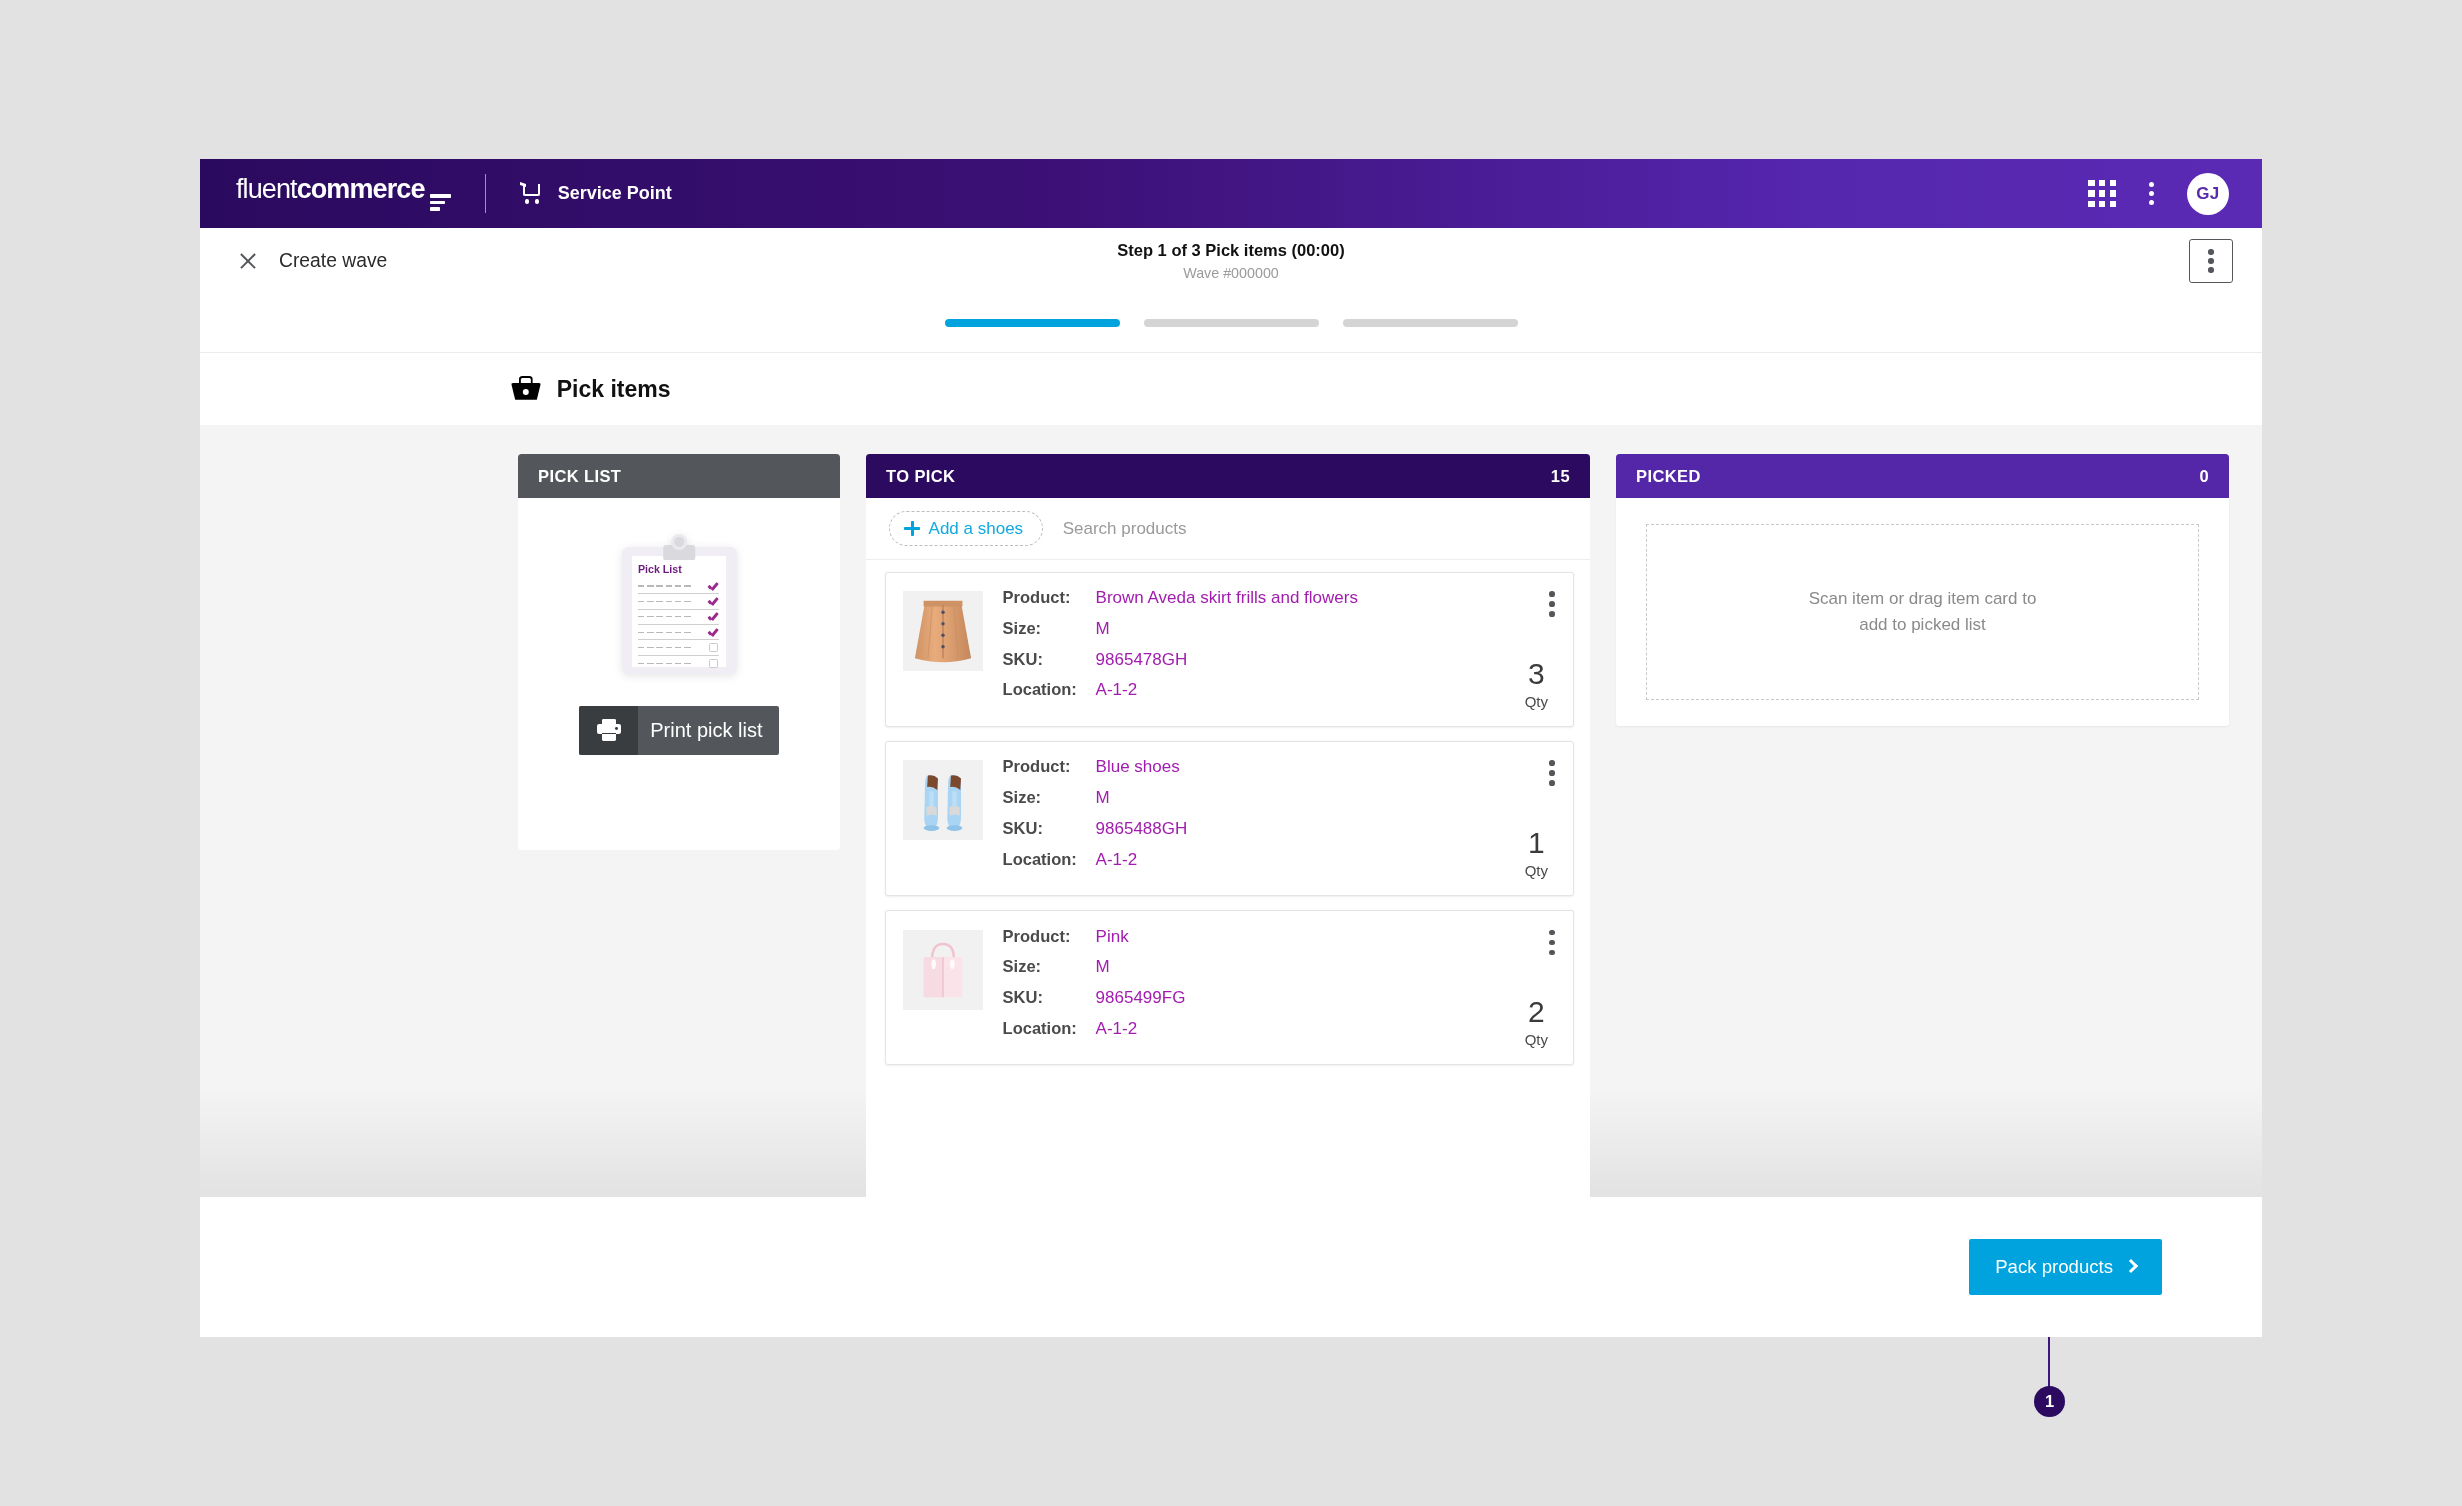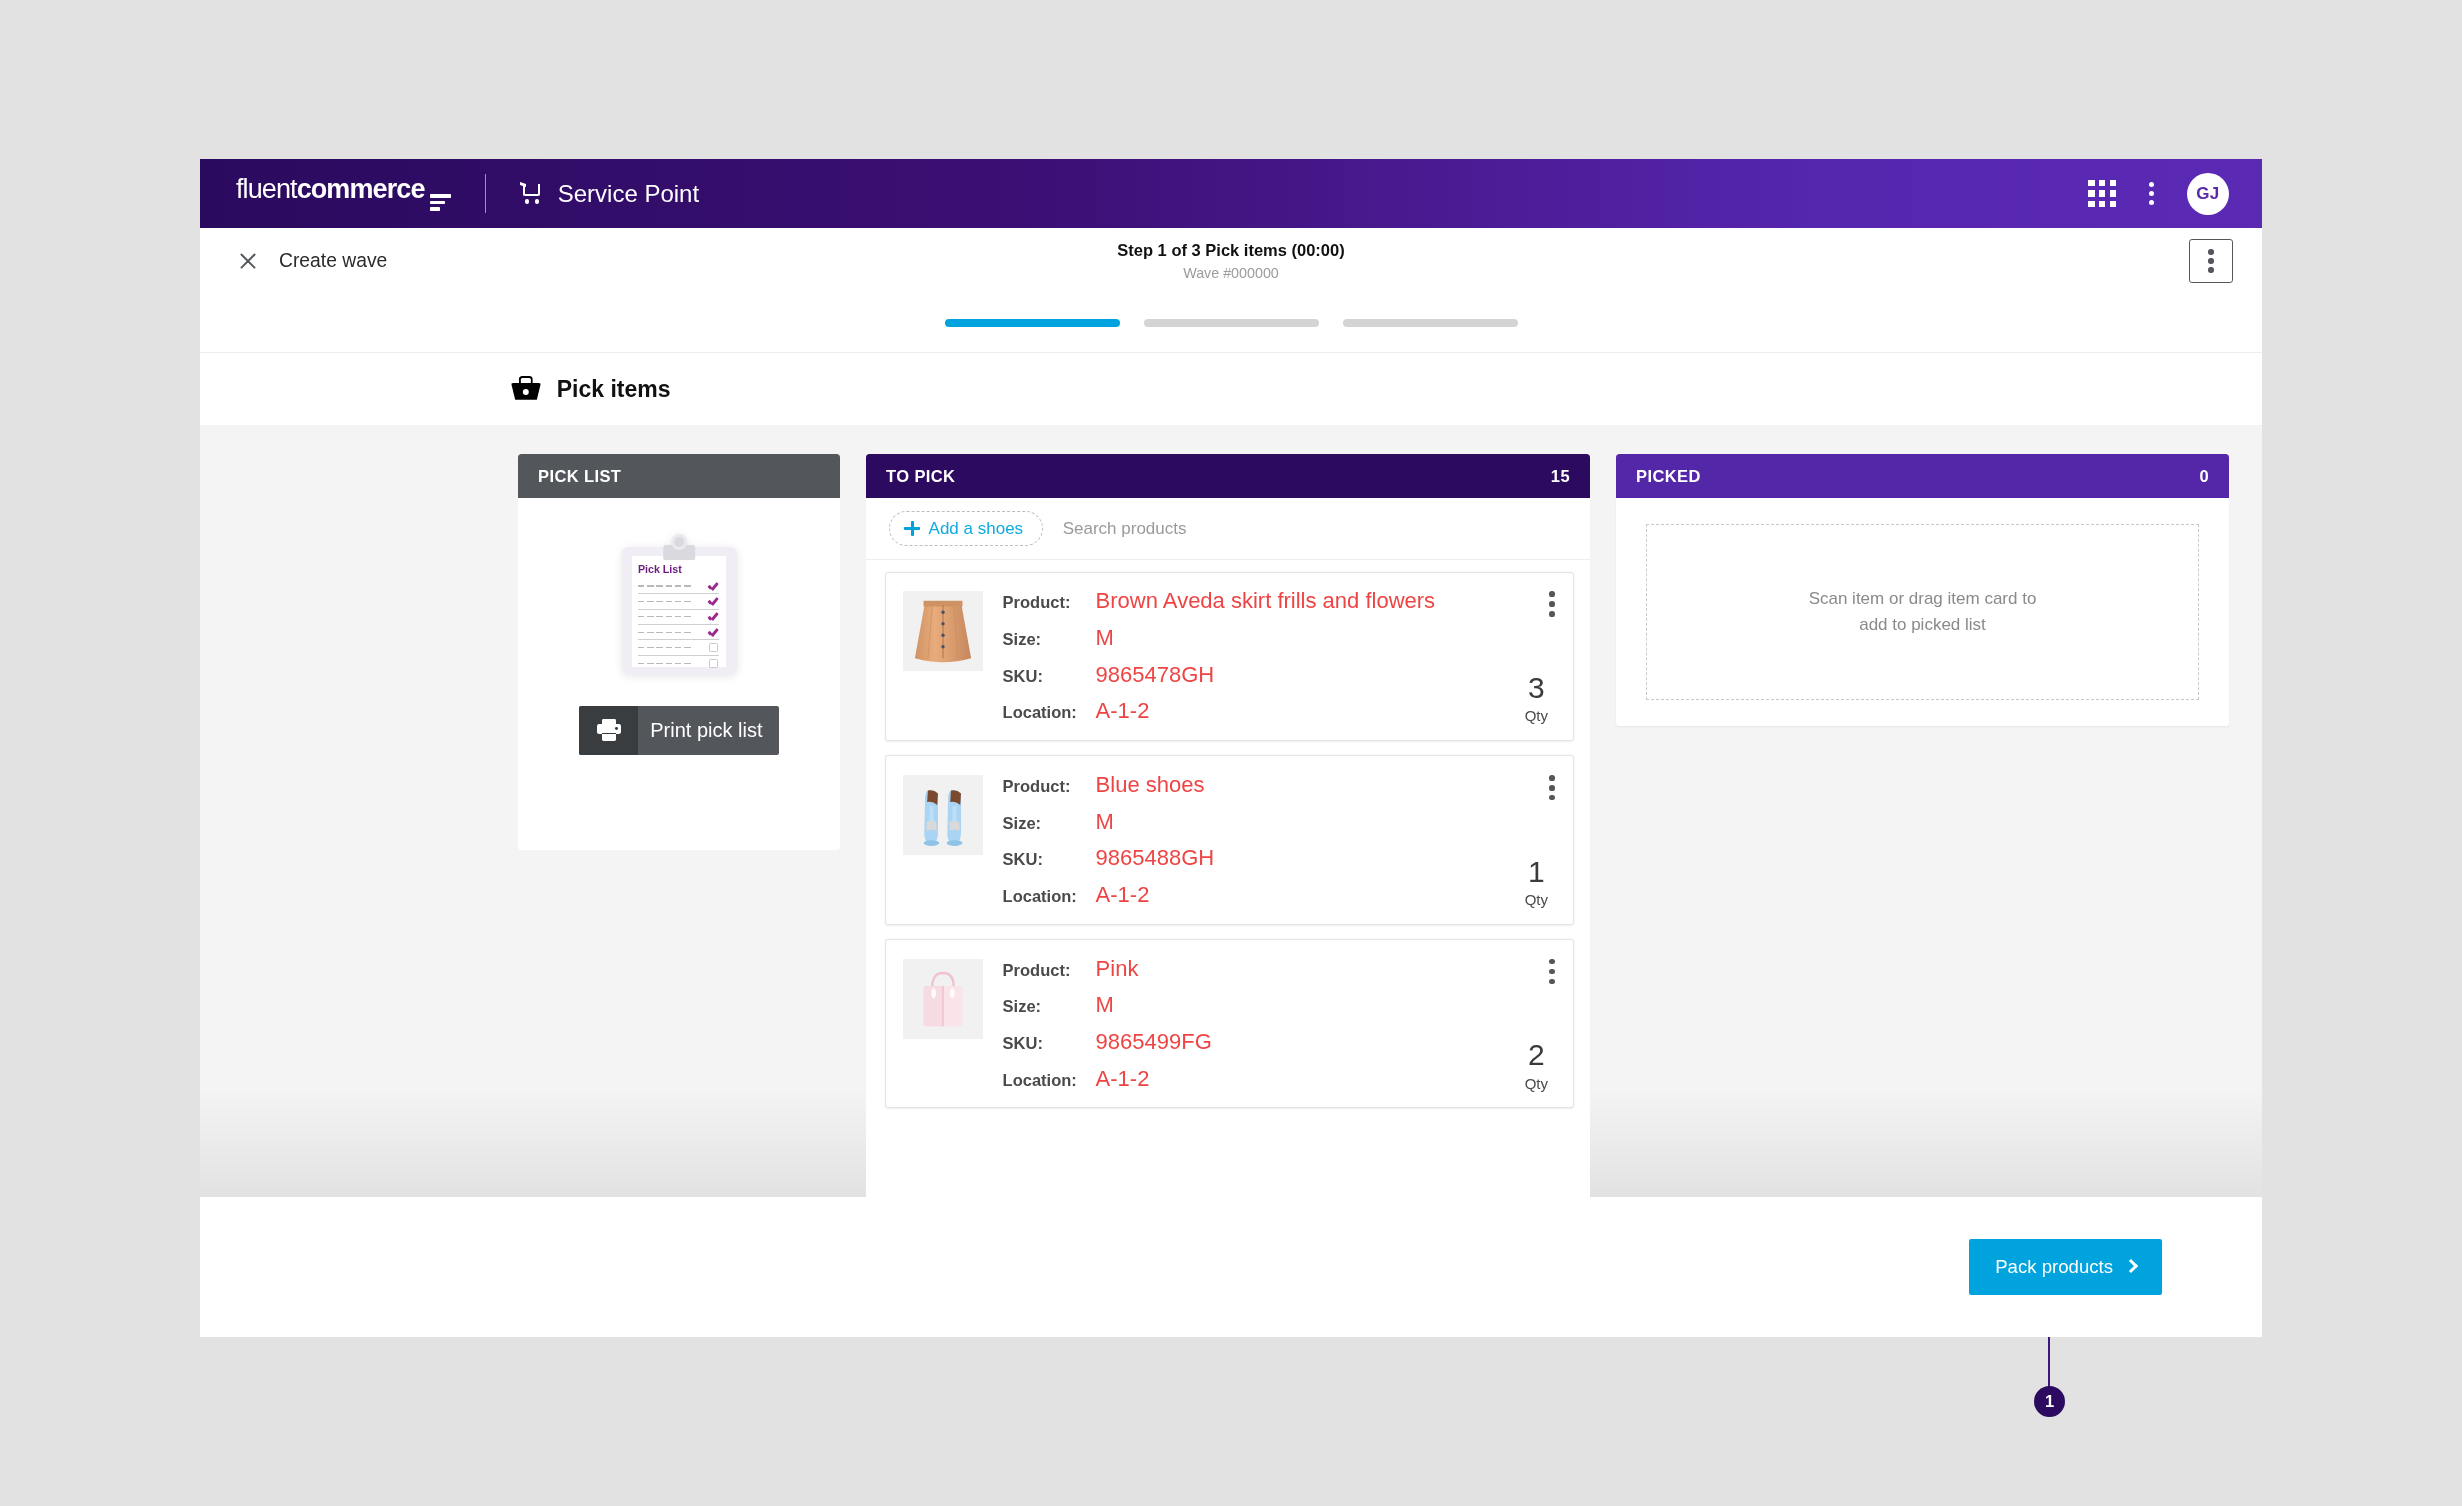--- a/index.html
+++ b/index.html
@@ -38,21 +38,21 @@
     margin-left: 5px; margin-bottom: 2.1px;
   }
   .logo-mark i { display: block; height: 3.6px; background: #fff; border-radius: 0.7px; }
   .logo-mark i:nth-child(1) { width: 21.5px; }
   .logo-mark i:nth-child(2) { width: 15.7px; }
   .logo-mark i:nth-child(3) { width: 10px; }
 
   #brand-divider { width: 1.4px; height: 39px; background: rgba(255,255,255,.55); margin: 0 34px; }
 
   #service-point { display: flex; align-items: center; gap: 14.3px; }
-  #service-point .sp-label { font-size: 24px; color: #fff; }
+  #service-point .sp-label { font-size: 18px; color: #fff; font-weight: bold; }
 
   .cart-icon { width: 23px; height: 21.5px; position: relative; display:inline-block; }
   .cart-icon .c-body {
     position:absolute; left:2.9px; top:1.4px; width:17px; height:11.5px;
     border:2.5px solid #fff; border-top: none; border-radius: 0 0 2.1px 2.1px;
   }
   .cart-icon .c-handle {
     position:absolute; left:-0.7px; top:0px; width:6.4px; height:2.9px;
     background:#fff; transform: skewY(18deg);
   }
@@ -245,21 +245,21 @@
   }
   .item-thumb {
     width: 80px; height: 80px; flex: none; background: #f1f1f1;
     display: flex; align-items: center; justify-content: center;
     margin-top: 2.9px; overflow: hidden;
   }
   .item-fields { margin-left: 20px; flex: 1; }
   .field-row { display: flex; align-items: baseline; margin-bottom: 10.7px; }
   .field-row:last-child { margin-bottom: 0; }
   .field-label { width: 93px; flex: none; font-size: 16.5px; font-weight: 700; color: #4a4a4a; }
-  .field-value { font-size: 22px; color: #ef4444; }
+  .field-value { font-size: 17px; color: #a21caf; }
   .card-kebab {
     position: absolute; right: 18.6px; top: 18.6px;
     display: flex; flex-direction: column; gap: 4.3px; align-items: center; cursor: pointer;
   }
   .card-kebab span { width: 5.7px; height: 5.7px; border-radius: 50%; background: #53565a; }
   .card-qty {
     position: absolute; right: 17px; bottom: 15.7px; text-align: center; min-width: 40px;
   }
   .card-qty .qv { font-size: 30px; color: #3b3b3b; line-height: 1; }
   .card-qty .ql { font-size: 15px; color: #4a4a4a; margin-top: 4.3px; }

